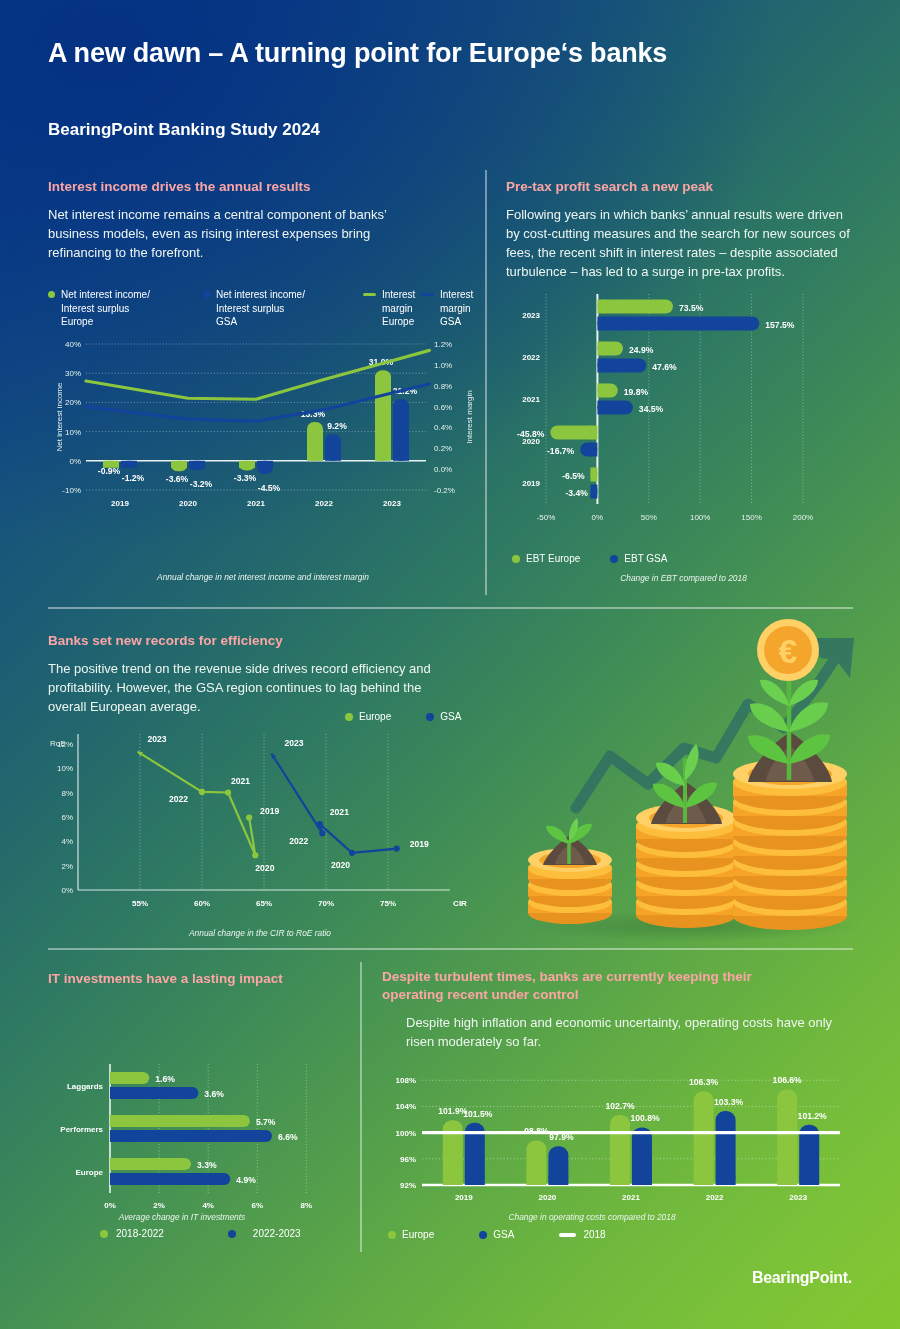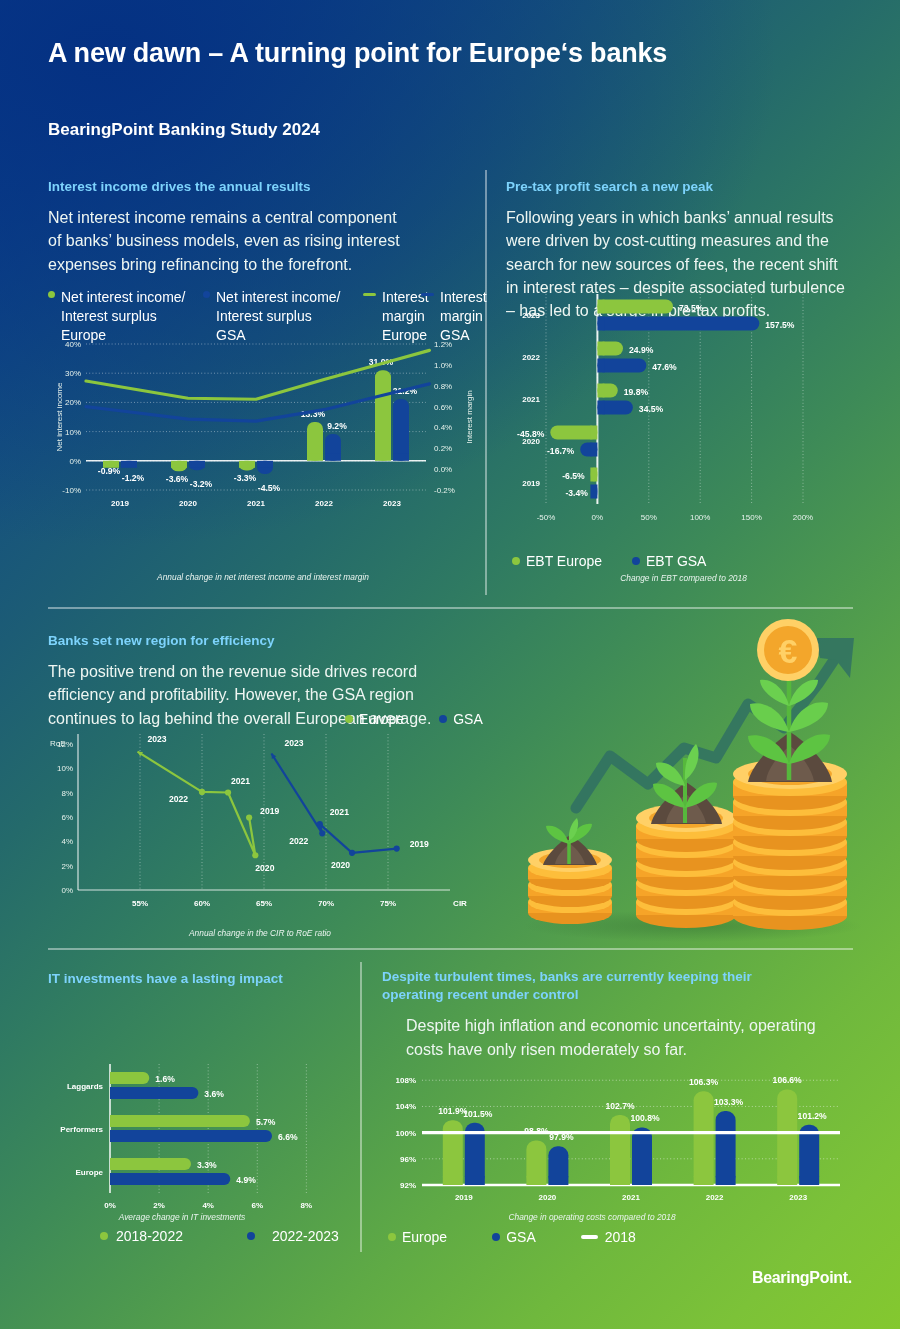--- a/index.html
+++ b/index.html
@@ -38,25 +38,25 @@
     position:absolute; left:48px; top:38px;
     font-size:27px; font-weight:bold; color:#ffffff;
     letter-spacing:-0.2px;
   }
   .h-sub {
     position:absolute; left:48px; top:120px;
     font-size:17px; font-weight:bold; color:#ffffff;
   }
 
   
-  .sec-title { font-size:13.5px; font-weight:bold; color:#7dd3fc; line-height:1.35; }
-  .sec-body  { font-size:16px; color:#eef6f2; line-height:1.45; font-weight:400; }
+  .sec-title { font-size:13.5px; font-weight:bold; color:#fca5a5; line-height:1.35; }
+  .sec-body  { font-size:13px; color:#eef6f2; line-height:1.45; font-weight:400; }
   .caption   { font-size:8.4px; color:#eaf4ef; font-style:italic; text-align:center; }
   .axis-lab  { font-size:8px; color:#e7f2ec;margin-top:30px; }
-  .legend-txt{ font-size:14px; color:#ffffff; line-height:1.35; }
+  .legend-txt{ font-size:10px; color:#ffffff; line-height:1.35; }
   .dot { border-radius:50%; display:inline-block; }
   .dash{ display:inline-block; border-radius:2px; }
 
   .divider-h { position:absolute; background:rgba(255,255,255,0.42); height:1.5px; }
   .divider-v { position:absolute; background:rgba(255,255,255,0.42); width:1.5px; }
 
   
   svg { display:block; overflow:visible; }
   .vlabel { font-size:8.6px; fill:#ffffff; font-weight:bold; font-family:"Liberation Sans",sans-serif; }
   .tick   { font-size:8px; fill:#e7f2ec; font-family:"Liberation Sans",sans-serif; }
@@ -259,21 +259,21 @@
       <span class="legend-txt">EBT Europe</span>
     </div>
     <div style="display:flex; gap:6px; align-items:center;">
       <span class="dot" style="width:8px;height:8px;background:#12449B;"></span>
       <span class="legend-txt">EBT GSA</span>
     </div>
   </div>
   <div class="caption" style="position:absolute; left:506px; top:573px; width:355px;">Change in EBT compared to 2018</div>
 
   <div style="position:absolute; left:48px; top:632px; width:450px;">
-    <div class="sec-title">Banks set new region for efficiency</div>
+    <div class="sec-title">Banks set new records for efficiency</div>
     <div class="sec-body" style="margin-top:10px; width:410px;">The positive trend on the revenue side drives record efficiency and profitability. However, the GSA region continues to lag behind the overall European average.</div>
   </div>
 
   <div style="position:absolute; left:345px; top:710px; display:flex; gap:35px;">
     <div style="display:flex; gap:6px; align-items:center;">
       <span class="dot" style="width:8px;height:8px;background:#8CC63E;"></span>
       <span class="legend-txt">Europe</span>
     </div>
     <div style="display:flex; gap:6px; align-items:center;">
       <span class="dot" style="width:8px;height:8px;background:#12449B;"></span>

